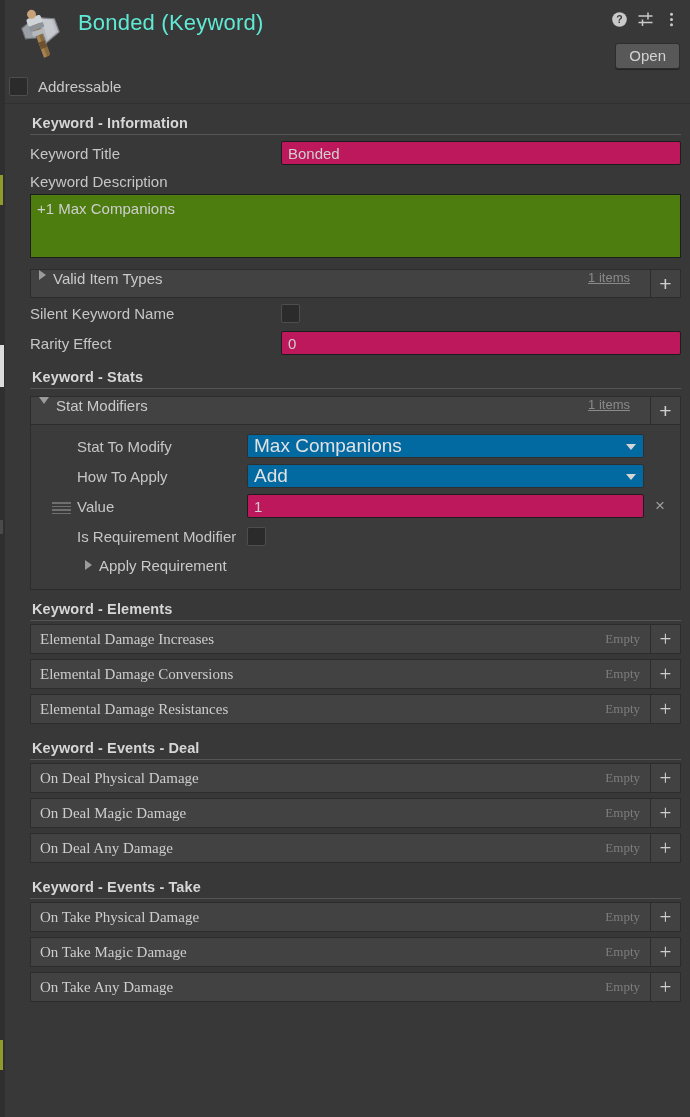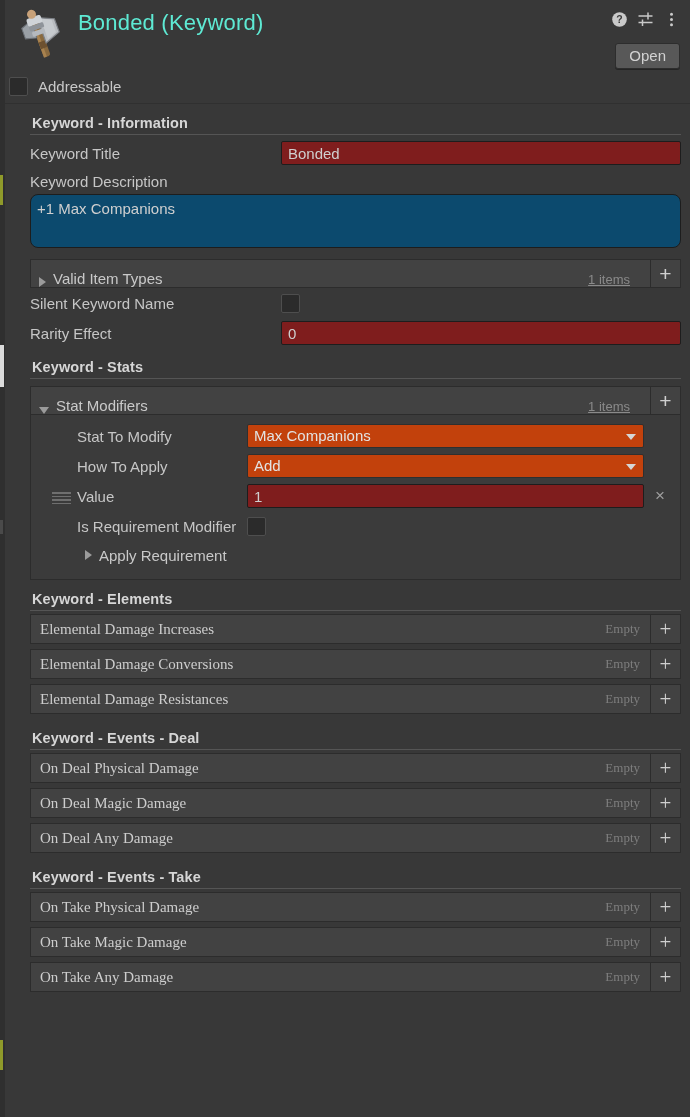--- a/index.html
+++ b/index.html
@@ -51,59 +51,59 @@
     font-size:14.5px; font-weight:bold; color:#d6d6d6;
     padding:11px 0 3px 2px; letter-spacing:.1px;
   }
   .sect-line { height:1px; background:#555555; margin-bottom:3px; }
 
   
   .prop-row { display:flex; align-items:center; height:30px; }
   .prop-label { font-size:15px; color:#c6c6c6; flex:0 0 auto; }
   .lbl-w { width:251px; }
   .field {
-    flex:1 1 auto; height:24px; background:#7f1d1d;
+    flex:1 1 auto; height:24px; background:#be185d;
     border:1px solid #1d1d1d; border-radius:2px;
     color:#cfcfcf; font-size:15px; line-height:22px; padding:0 6px;
     font-family:"Liberation Sans", sans-serif; cursor:text; outline:none;
   }
 
   .desc-label { font-size:15px; color:#c6c6c6; padding:5px 0 4px 0; }
   .textarea {
-    width:100%; height:54px; background:#0c4a6e;
-    border:1px solid #1d1d1d; border-radius:8px;
+    width:100%; height:64px; background:#4d7c0f;
+    border:1px solid #1d1d1d; border-radius:0;
     color:#cfcfcf; font-size:15px; padding:5px 6px;
     font-family:"Liberation Sans", sans-serif; resize:none; outline:none;
   }
 
   
   .list-hdr { display:flex; align-items:stretch; margin-top:7px; height:29px; }
   .list-hdr-main {
     flex:1 1 auto; background:#424242; border:1px solid #2c2c2c; border-right:none;
-    display:flex; align-items:flex-end; padding-left:8px; cursor:pointer;
+    display:flex; align-items:flex-start; padding-left:8px; cursor:pointer;
   }
   .tri { width:0; height:0; margin-right:7px; flex:0 0 auto; }
   .tri-right { border-left:7px solid #9b9b9b; border-top:5px solid transparent; border-bottom:5px solid transparent; }
   .tri-down  { border-top:7px solid #9b9b9b; border-left:5px solid transparent; border-right:5px solid transparent; }
   .list-title { font-size:15px; color:#c9c9c9; }
   .list-count { margin-left:auto; margin-right:20px; font-size:13px; color:#8a8a8a;text-decoration:underline; }
   .plus-btn {
     width:31px; background:#424242; border:1px solid #2c2c2c;
     display:flex; align-items:center; justify-content:center; cursor:pointer;
     color:#cfcfcf; font-size:21px; line-height:1; font-weight:300;
   }
 
   
   .mod-box { border:1px solid #2c2c2c; border-top:none; background:#3b3b3b; padding:6px 9px 10px 9px; }
   .mod-row { display:flex; align-items:center; height:30px; position:relative; }
   .mod-label { font-size:15px; color:#c6c6c6; width:207px; flex:0 0 auto; padding-left:37px; }
   .dd {
-    flex:1 1 auto; height:24px; background:#c2410c;
+    flex:1 1 auto; height:24px; background:#0369a1;
     border:1px solid #2f2f2f; border-radius:2px; color:#e2e2e2;
-    font-size:15px; line-height:22px; padding:0 20px 0 6px; position:relative; cursor:pointer;
+    font-size:19px; line-height:22px; padding:0 20px 0 6px; position:relative; cursor:pointer;
   }
   .dd-arrow {
     position:absolute; right:7px; top:9px; width:0; height:0;
     border-top:6px solid #d6d6d6; border-left:5px solid transparent; border-right:5px solid transparent;
   }
   .drag-handle { position:absolute; left:12px; top:11px; width:19px; height:11px; cursor:grab; }
   .drag-handle i { display:block; height:1.5px; background:#6f6f6f; margin-bottom:2px; }
   .x-btn {
     width:22px; margin-left:5px; text-align:center; color:#9e9e9e;
     font-size:17px; cursor:pointer; flex:0 0 auto; line-height:24px;

